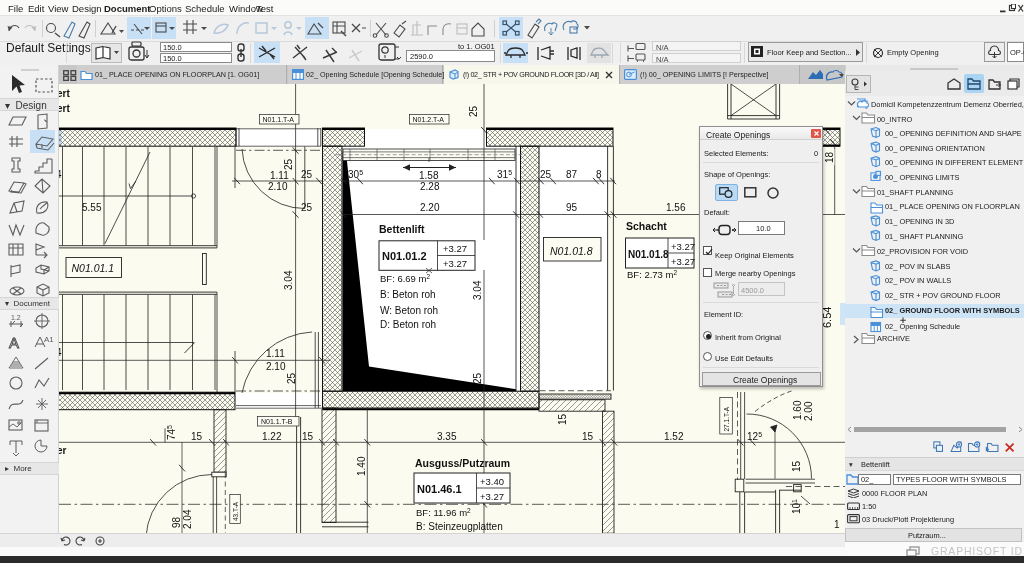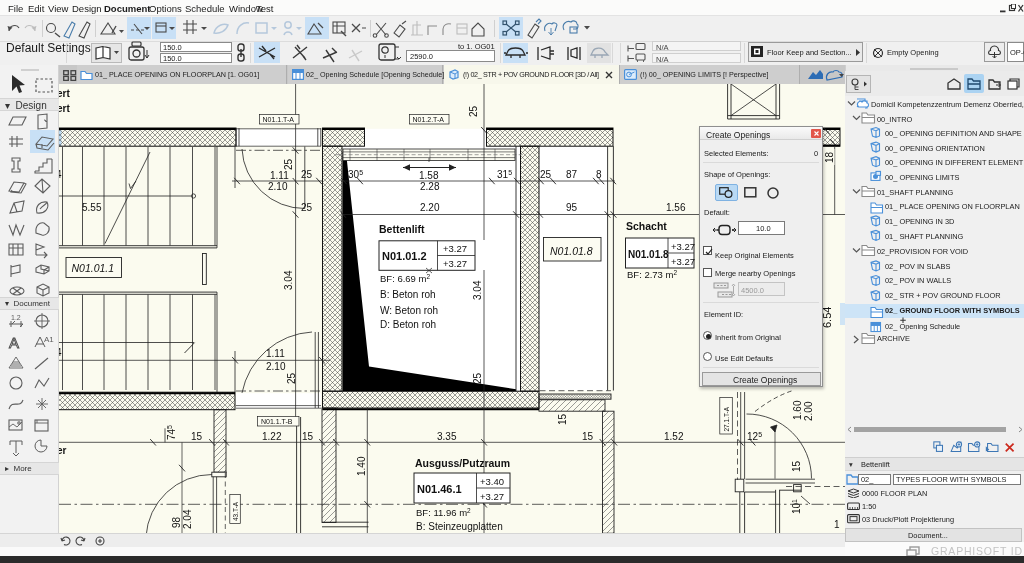--- a/index.html
+++ b/index.html
@@ -781,21 +781,21 @@
       <rect x="0.6" y="1" width="11.8" height="6.5" rx="1" fill="none" stroke="#333" stroke-width="1.1"></rect>
       <path d="M3 5 l0 2 m2.5 -2 l0 2 m2.5 -2 l0 2 m2.5 -2 l0 2" stroke="#333" stroke-width="0.8"></path>
     </svg>
     <span class="txt" style="left:17px;top:437px;">1:50</span>
     <svg class="abs" style="left:2px;top:449px;" width="13" height="10" viewBox="0 0 13 10">
       <rect x="0.6" y="0.6" width="11.8" height="8.2" rx="1" fill="none" stroke="#333" stroke-width="1.1"></rect>
       <rect x="3" y="2.6" width="7" height="4.2" fill="none" stroke="#333" stroke-width="1"></rect>
     </svg>
     <span class="txt" style="left:17px;top:450px;">03 Druck/Plott Projektierung</span>
     <div class="abs" style="left:0;top:463px;width:177px;height:13.5px;background:#e3e3e3;border:1px solid #c2c2c2;"></div>
-    <span class="txt" style="left:63px;top:466px;">Document...</span>
+    <span class="txt" style="left:63px;top:466px;">Putzraum...</span>
     <div class="abs" style="left:0;top:476.5px;width:179px;height:15px;background:#fbfbfb;"></div>
     <svg class="abs" style="left:61px;top:481px;" width="14" height="11" viewBox="0 0 14 11">
       <rect x="4" y="1" width="9" height="7" fill="none" stroke="#9a9a9a" stroke-width="1.4"></rect>
       <rect x="1" y="4" width="9" height="6" fill="#fbfbfb" stroke="#9a9a9a" stroke-width="1.4"></rect>
     </svg>
     <span class="txt" style="left:86px;top:480px;font-size:10.5px;color:#c3c3c3;letter-spacing:0.8px;">GRAPHISOFT ID</span>
   </div>
 
   <div id="dialog" class="abs" style="left:699px;top:126px;width:124px;height:261px;background:#efefef;border:1px solid #8f8f8f;box-shadow:1px 2px 3px rgba(0,0,0,0.25);font-size:7.5px;color:#1a1a1a;">
     <div class="abs" style="left:0;top:0;width:122px;height:13px;background:linear-gradient(#fafafa,#e9e9e9);border-bottom:1px solid #d0d0d0;"></div>

